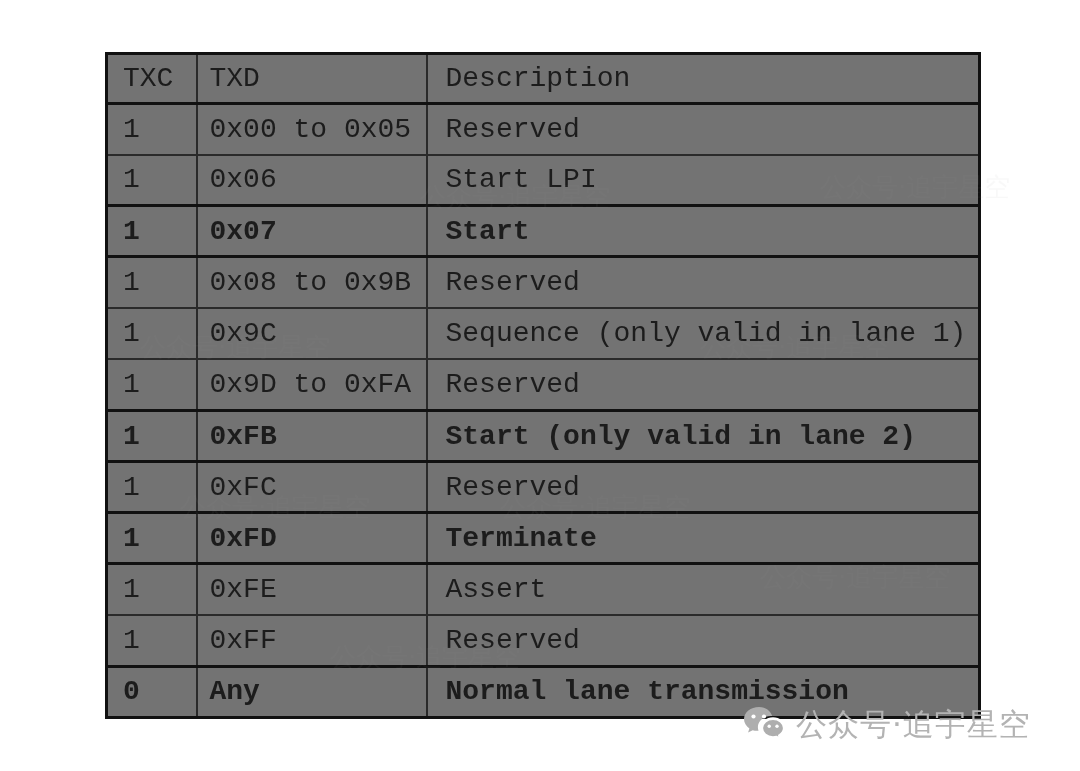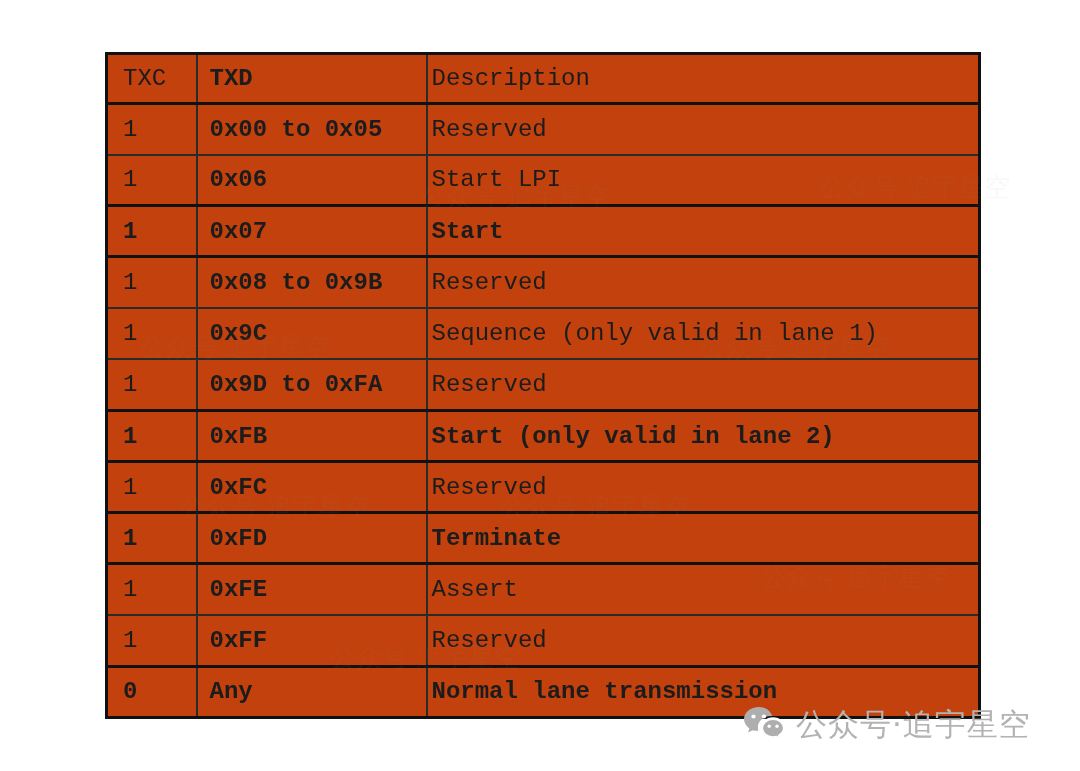--- a/index.html
+++ b/index.html
@@ -12,35 +12,35 @@
   .ghost-layer { position:absolute; inset:0; pointer-events:none; z-index:3; }
   .ghost-layer span {
     position:absolute; font-size:26px; color:#9a9a9a; opacity:0.06;
     font-family:"DejaVu Sans", sans-serif; white-space:nowrap;
   }
 
   table.codes-table {
     position:absolute; left:105px; top:52px;
     width:873px; height:667px;
     border-collapse:collapse; table-layout:fixed;
-    font-size:24px; color:#1c1c1c;
-    background:#c2410c; z-index:2;
+    font-size:28px; color:#1c1c1c;
+    background:#737373; z-index:2;
     border:3px solid #111;
   }
   .codes-table th, .codes-table td {
     border:2px solid #2a2a2a;
     text-align:left; vertical-align:middle;
     white-space:nowrap; overflow:hidden;
     font-weight:normal;
   }
   .codes-table th { height:50px; border-bottom:3px solid #111; }
   .codes-table td { height:51px; }
   .codes-table th:nth-child(1), .codes-table td:nth-child(1) { padding-left:15px; }
-  .codes-table th:nth-child(2), .codes-table td:nth-child(2) { padding-left:12px;font-weight:bold; }
-  .codes-table th:nth-child(3), .codes-table td:nth-child(3) { padding-left:4px; }
+  .codes-table th:nth-child(2), .codes-table td:nth-child(2) { padding-left:12px; }
+  .codes-table th:nth-child(3), .codes-table td:nth-child(3) { padding-left:18px; }
   .codes-table tr.bold-row td {
     font-weight:bold;
     border-top:3px solid #111;
     border-bottom:3px solid #111;
   }
 
   .watermark {
     position:absolute; left:742px; top:704px; z-index:5;
     display:flex; align-items:center; gap:10px;
     color:#b3b3b3; font-size:31px; letter-spacing:1px;

